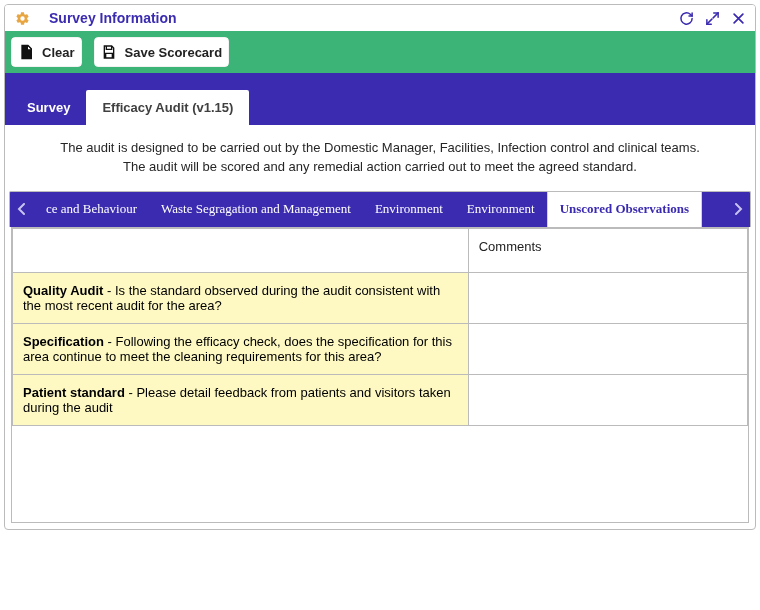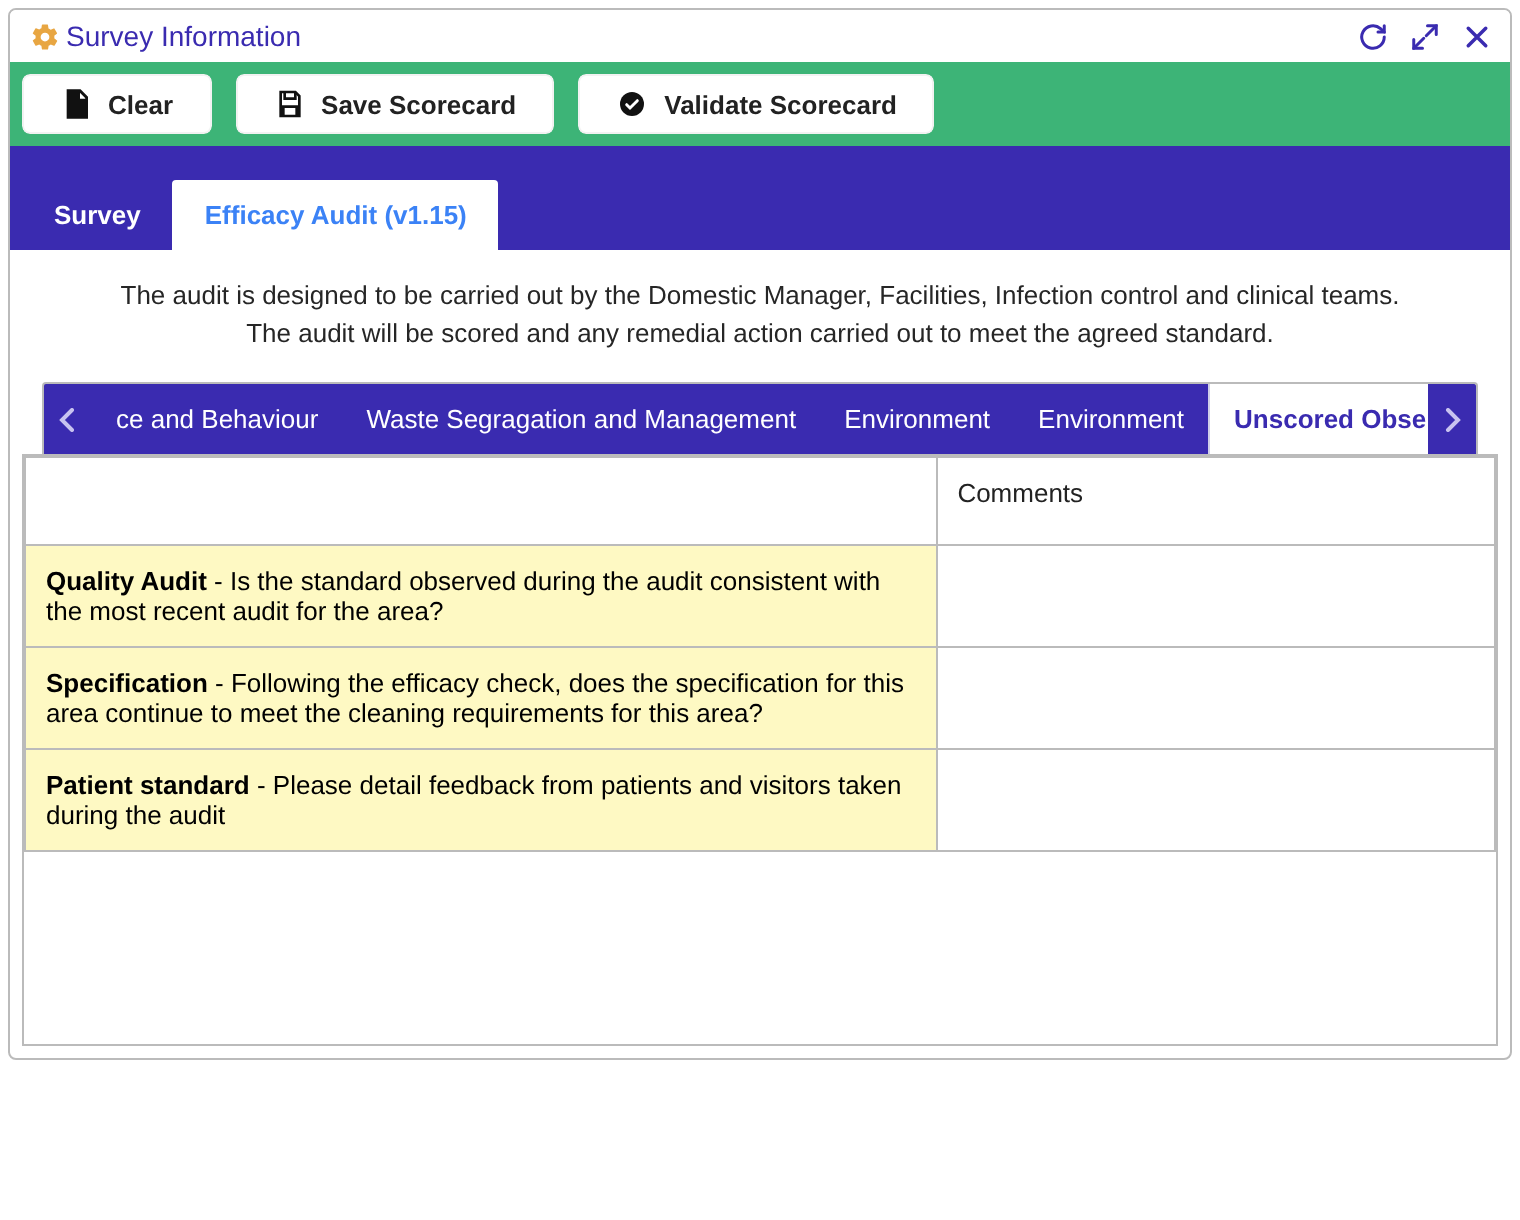--- a/index.html
+++ b/index.html
@@ -14,35 +14,35 @@
   .panel-header {
     background: #fff;
     padding: 4px 8px;
     display: flex;
     align-items: center;
     gap: 8px;
     color: #3a2bb0;
     font-size: 14px;
     font-weight: 500;
   }
-  .panel-header .title-wrap { display: flex; align-items: center; gap: 2px; flex: 1; }
+  .panel-header .title-wrap { display: flex; align-items: center; gap: 18px; flex: 1; font-weight: bold; }
   .panel-header .ph-icon { width: 18px; height: 18px; display: inline-flex; align-items: center; justify-content: center; cursor: pointer; }
   .panel-header .ph-icon svg { width: 15px; height: 15px; }
   .gear-icon svg { width: 16px; height: 16px; }
   .toolbar {
     background: #3db477;
     padding: 6px;
     display: flex;
     gap: 12px;
   }
   .btn {
     background: #fff;
     border: 1.5px solid rgba(0,0,0,0.05);
     border-radius: 4px;
-    padding: 6px 18px;
+    padding: 6px 6px;
     display: inline-flex;
     align-items: center;
     gap: 8px;
     font-size: 13px;
     font-weight: 600;
     color: #222;
     cursor: pointer;
     outline: 1.5px solid #3db477;
     outline-offset: -0.5px;
   }
@@ -56,40 +56,41 @@
   }
   .tab {
     color: #fff;
     font-weight: 600;
     padding: 10px 16px;
     cursor: pointer;
     font-size: 13px;
   }
   .tab.active {
     background: #fff;
-    color: #3b82f6;
+    color: #404040;
     border-radius: 2px 2px 0 0;
   }
   .description {
     text-align: center;
     padding: 14px 30px 14px 30px;
     color: #262626;
     line-height: 1.45;
   }
   .subtabs {
     background: #3a2bb0;
     color: #fff;
     display: flex;
-    align-items: flex-start;
-    margin: 0 16px;
+    align-items: flex-end;
+    margin: 0 4px;
     border: 1px solid #bbb;
     border-bottom: none;
     border-radius: 2px 2px 0 0;
     overflow: hidden;
     height: 36px;
+    font-family: Liberation Serif, serif;
   }
   .subtabs .st-arrow {
     width: 24px;
     display: flex;
     align-items: center;
     justify-content: center;
     cursor: pointer;
     height: 36px;
     color: #d8d5f2;
   }
@@ -179,29 +180,20 @@
     <button class="btn">
       <span class="bicon">
         <svg viewBox="0 0 24 24" fill="none" stroke="#111" stroke-width="2">
             <path d="M5 3h11l3 3v15H5Z"></path>
             <path d="M8 3v5h8V3"></path>
             <path d="M7 21v-7h10v7"></path>
           </svg>
       </span>
       <span>Save Scorecard</span>
     </button>
-    <button class="btn">
-      <span class="bicon">
-        <svg viewBox="0 0 24 24">
-            <circle cx="12" cy="12" r="9" fill="#111"></circle>
-            <path d="M8 12.5l2.5 2.5L16 9.5" fill="none" stroke="#fff" stroke-width="2.2" stroke-linecap="round"></path>
-          </svg>
-      </span>
-      <span>Validate Scorecard</span>
-    </button>
   </div>
 
   <div class="tabbar">
     <div class="tab">Survey</div>
     <div class="tab active">Efficacy Audit (v1.15)</div>
   </div>
 
   <div class="description">
     <div>The audit is designed to be carried out by the Domestic Manager, Facilities, Infection control and clinical teams.</div>
     <div>The audit will be scored and any remedial action carried out to meet the agreed standard.</div>

